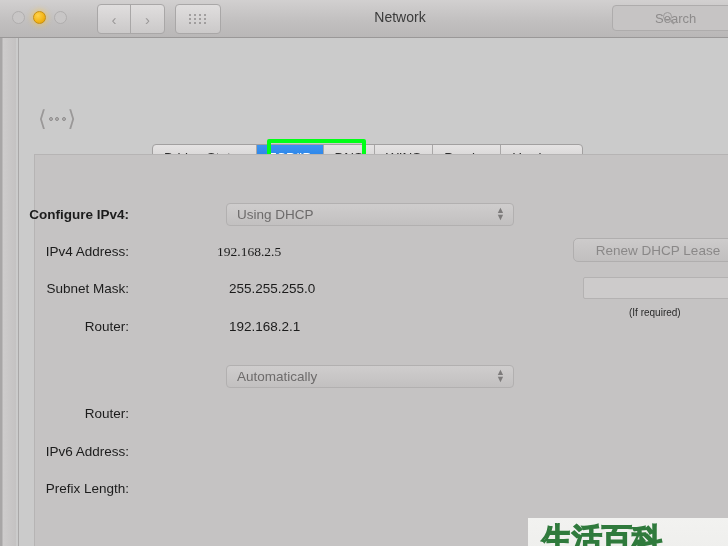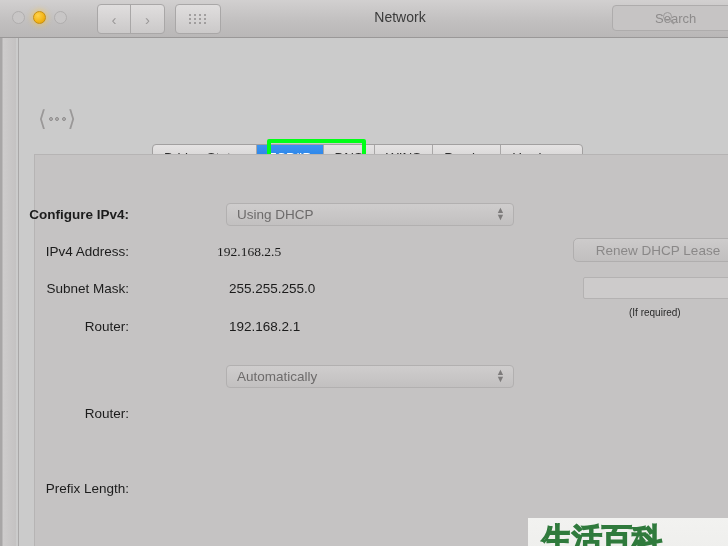--- a/index.html
+++ b/index.html
@@ -285,20 +285,21 @@
         <span>Automatically</span>
         <span class="arrows">
           <span>▲</span>
             <span>▼</span>
         </span>
       </div>
 
       <div class="lbl" style="left:-36px; top:251px;">Router:</div>
       <div class="val" style="left:194px; top:251px;"></div>
 
+      <div class="lbl" style="left:-36px; top:289px;">IPv6 Address:</div>
       <div class="val" style="left:194px; top:289px;"></div>
 
       <div class="lbl" style="left:-36px; top:326px;">Prefix Length:</div>
       <div class="val" style="left:194px; top:326px;"></div>
 
     </div>
 
     <div id="watermark">
 
       <div id="wm-chars">生活百科</div>

